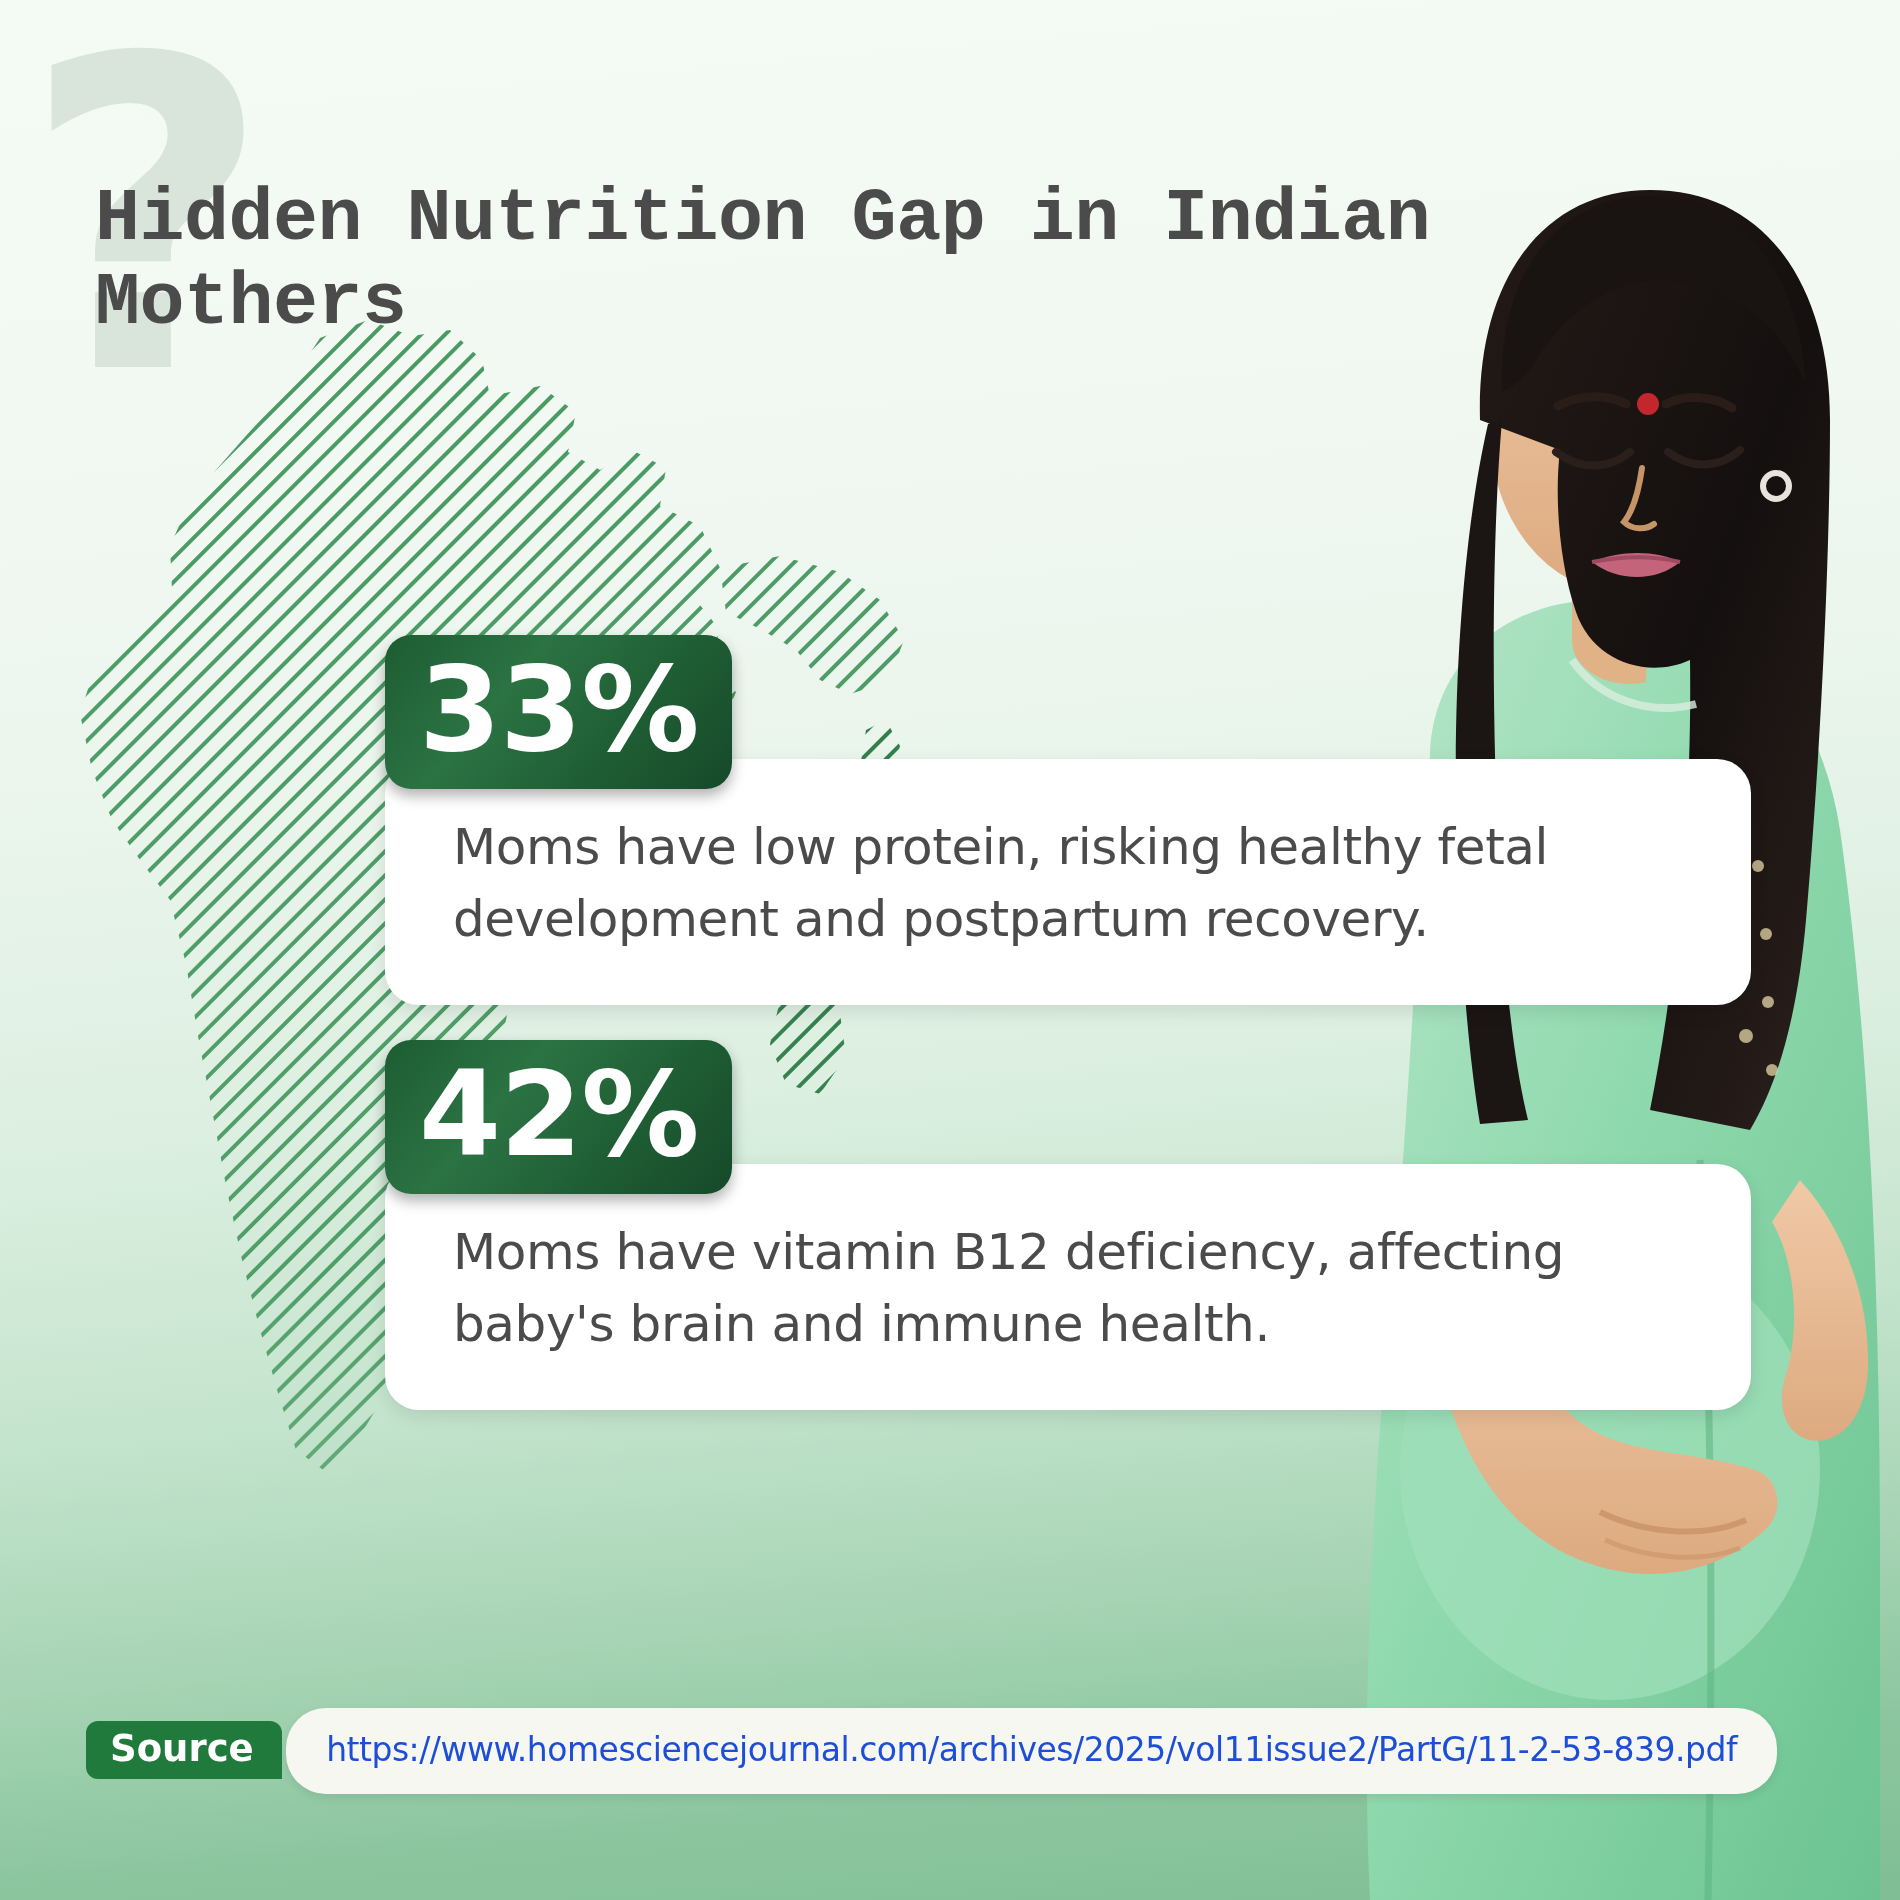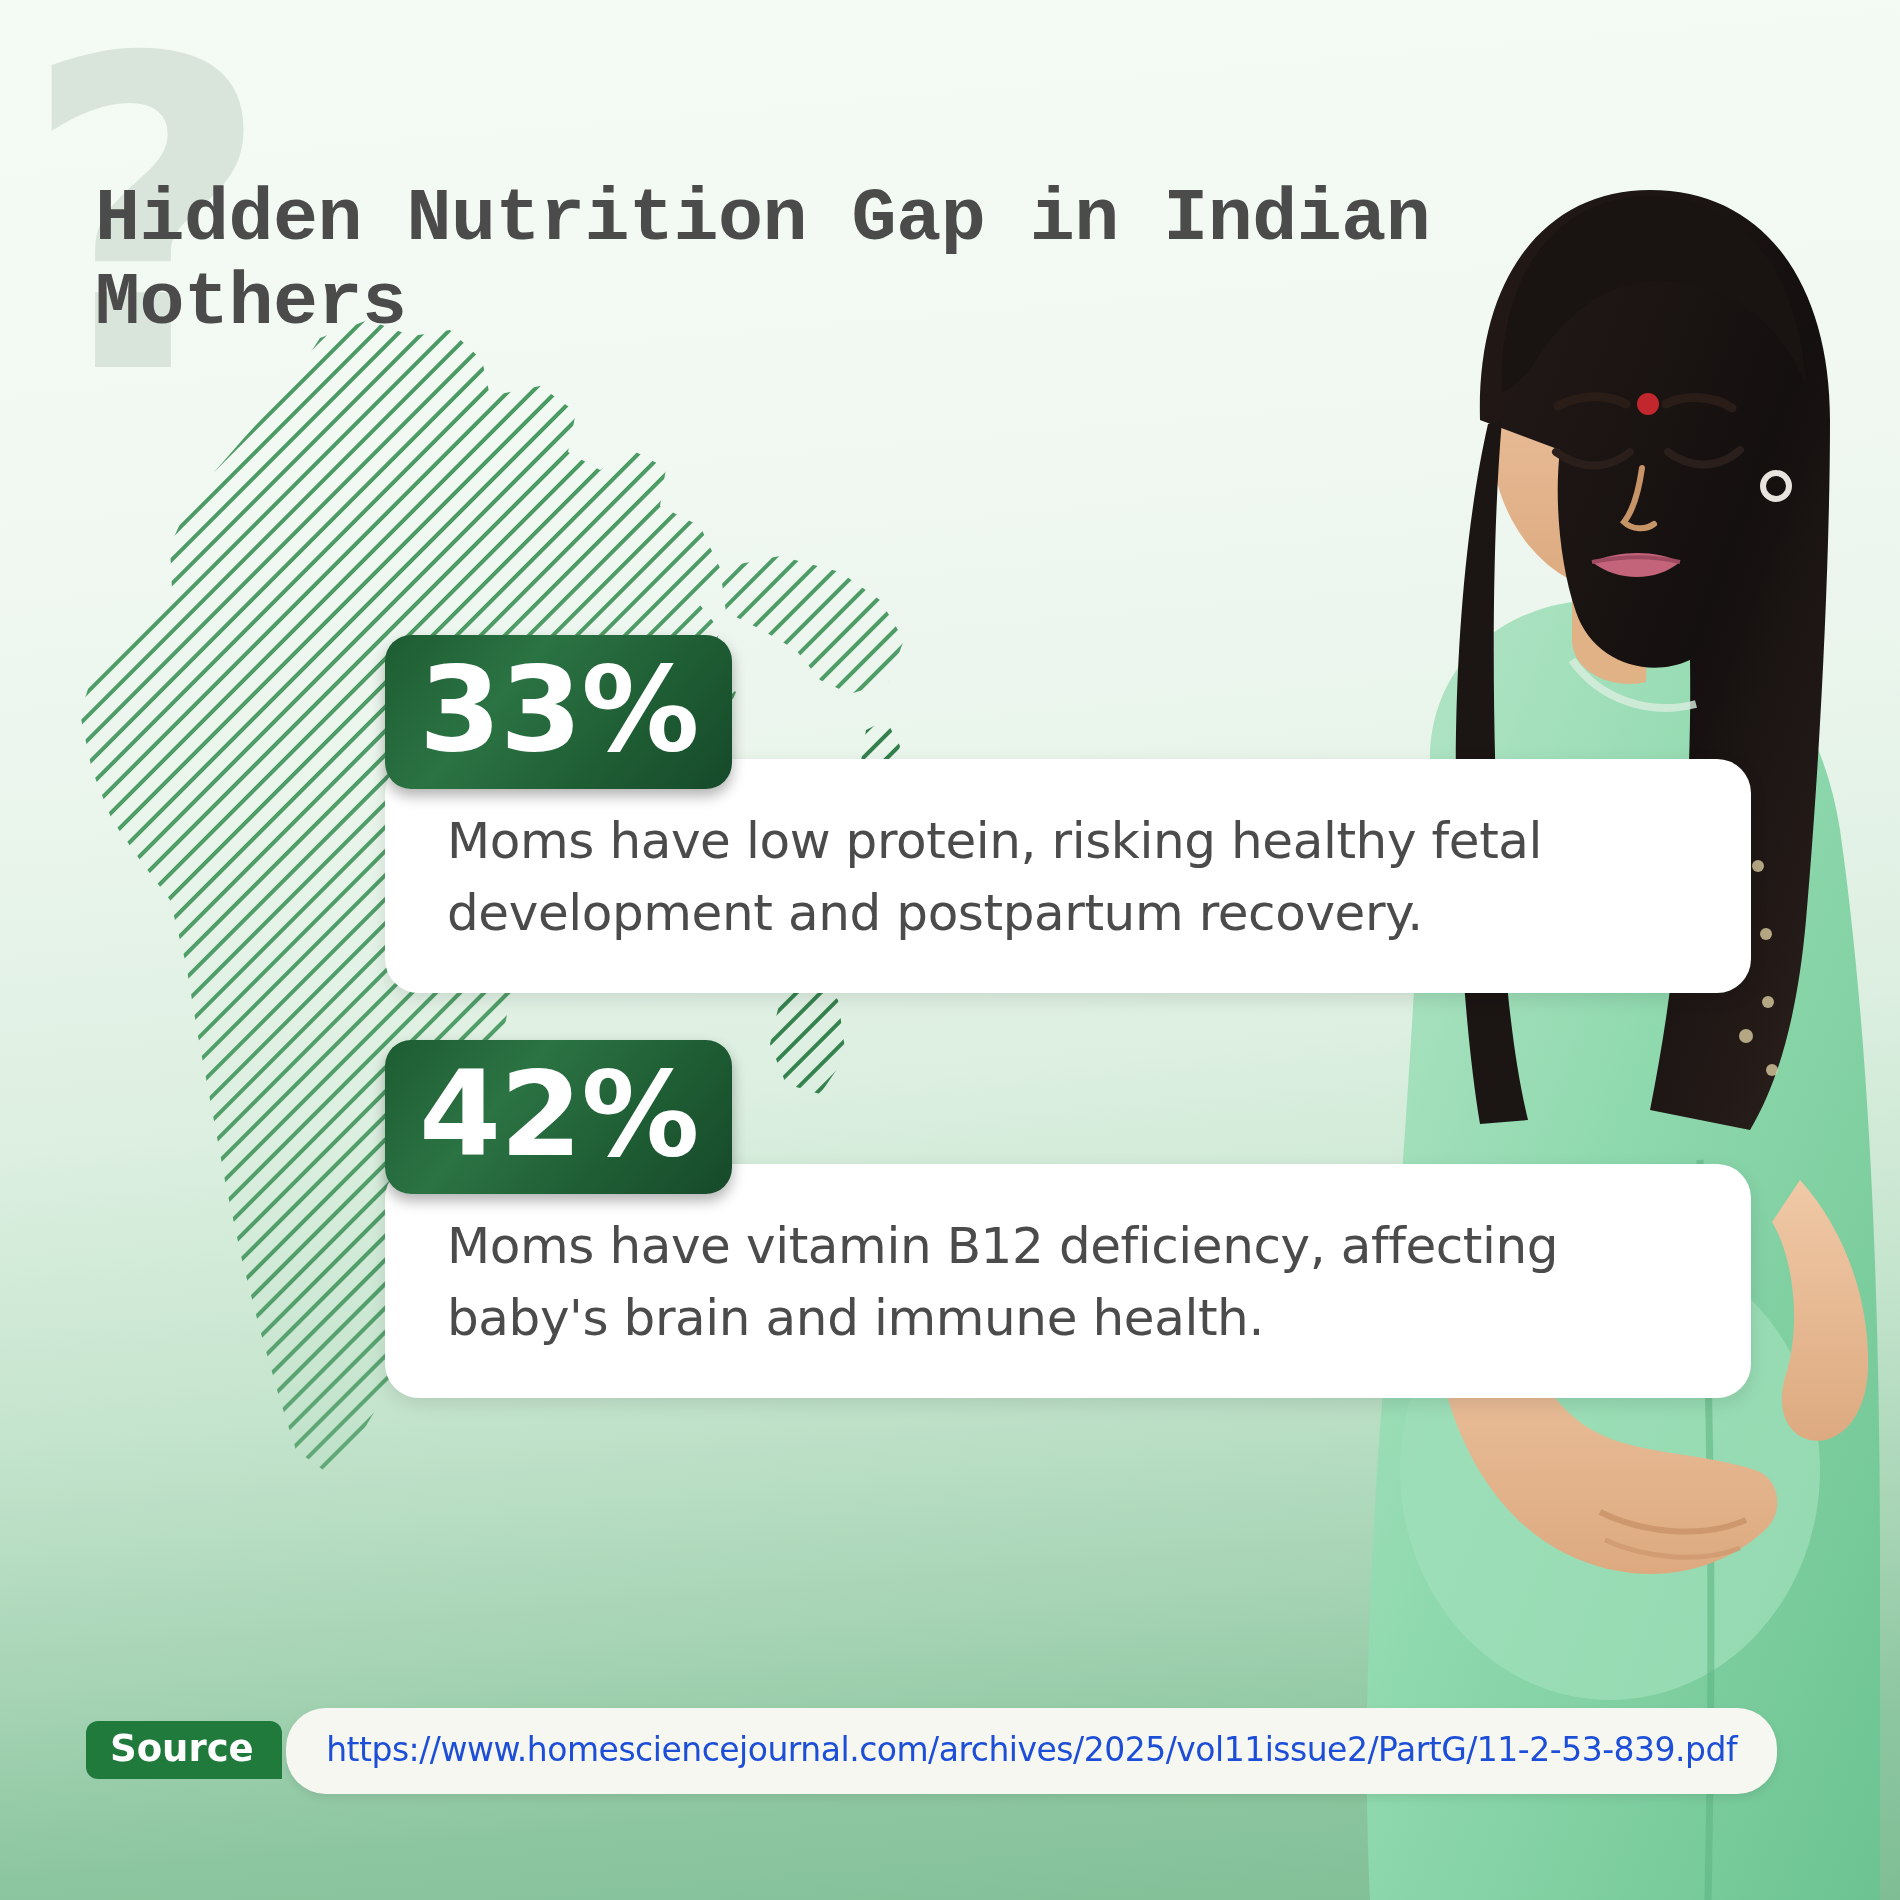--- a/index.html
+++ b/index.html
@@ -113,21 +113,21 @@
     margin-top: -30px;
     margin-left: 0px;
     width: 1366px;
     box-sizing: border-box;
     background: #ffffff;
     border-radius: 34px;
     padding: 46px 56px 44px 62px;
     box-shadow: 0 6px 18px rgba(0,0,0,0.10);
   }
   .card-text {
-    margin: 0;
+    margin: 6px;
     font-family: "DejaVu Sans", sans-serif;
     font-weight: 400;
     font-size: 50px;
     line-height: 72px;
     color: #4b4b4b;
     letter-spacing: -0.4px;
   }
 
   
   .source-block {

